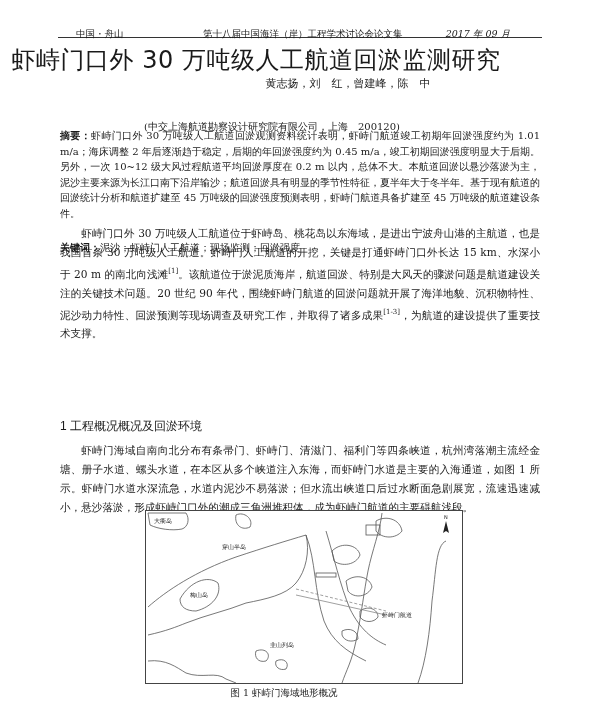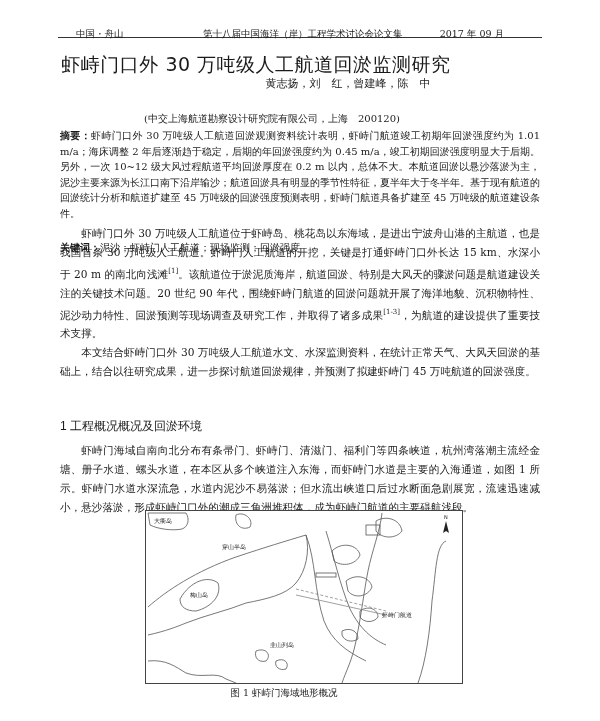--- a/index.html
+++ b/index.html
@@ -3,25 +3,25 @@
 <meta charset="utf-8">
 <style>
   html, body { margin: 0; padding: 0; background: #ffffff; }
   body { width: 600px; height: 721px; position: relative; overflow: hidden;
          font-family: "DejaVu Serif", "Liberation Serif", serif; color: #1a1a1a; }
   .header { position: absolute; left: 58px; right: 58px; top: 17px; height: 20px;
             border-bottom: 1.5px solid #333; font-size: 9.5px; }
   .header span { position: absolute; top: 3px; margin-top: 8px; }
   .h-left { left: 18px; }
   .h-center { left: 145px; }
-  .h-right { right: 38px; }
-  .title { position: absolute; top: 52px; left: 0; width: 512px; text-align: center;
-           font-size: 19px; font-family: "DejaVu Sans", sans-serif; letter-spacing: 0.5px; }
+  .h-right { right: 32px; font-style: italic; }
+  .title { position: absolute; top: 44px; left: 0; width: 512px; text-align: center;
+           font-size: 24px; font-family: "DejaVu Sans", sans-serif; letter-spacing: 0.5px; }
   .authors { position: absolute; top: 76px; left: 0; width: 600px; text-align: center; font-size: 11px; padding-left: 48px; }
-  .affil { position: absolute; top: 112px; left: 0; width: 544px; text-align: center; font-size: 10px; }
+  .affil { position: absolute; top: 120px; left: 0; width: 544px; text-align: center; font-size: 10px; }
   .block { position: absolute; left: 60px; width: 480px; font-size: 10px; line-height: 15.5px; text-align: justify; }
   .abstract { top: 128px; }
   .keywords { top: 208px; margin-top: 32px; }
   .label { font-weight: bold; font-family: "DejaVu Sans", sans-serif; }
   .body-text { position: absolute; left: 60px; width: 480px; font-size: 10.6px; line-height: 19px; text-align: justify; }
   .body-text p { margin: 0; text-indent: 2em; }
   .p1 { top: 224px; }
   .section { position: absolute; left: 60px; top: 418px; font-size: 12px; font-family: Liberation Sans, sans-serif; }
   .p-sec { top: 441px; }
   sup { font-size: 7px; }
@@ -46,21 +46,20 @@
 <div class="block abstract">
   <span class="label">摘要：</span><span>虾峙门口外 30 万吨级人工航道回淤观测资料统计表明，虾峙门航道竣工初期年回淤强度约为 1.01 m/a；海床调整 2 年后逐渐趋于稳定，后期的年回淤强度约为 0.45 m/a，竣工初期回淤强度明显大于后期。另外，一次 10~12 级大风过程航道平均回淤厚度在 0.2 m 以内，总体不大。本航道回淤以悬沙落淤为主，泥沙主要来源为长江口南下沿岸输沙；航道回淤具有明显的季节性特征，夏半年大于冬半年。基于现有航道的回淤统计分析和航道扩建至 45 万吨级的回淤强度预测表明，虾峙门航道具备扩建至 45 万吨级的航道建设条件。</span>
 </div>
 
 <div class="block keywords">
   <span class="label">关键词：</span><span>泥沙；虾峙门人工航道；现场监测；回淤强度</span>
 </div>
 
 <div class="body-text p1">
   <p><span>虾峙门口外 30 万吨级人工航道位于虾峙岛、桃花岛以东海域，是进出宁波舟山港的主航道，也是我国首条 30 万吨级人工航道。虾峙门人工航道的开挖，关键是打通虾峙门口外长达 15 km、水深小于 20 m 的南北向浅滩</span><sup>[1]</sup><span>。该航道位于淤泥质海岸，航道回淤、特别是大风天的骤淤问题是航道建设关注的关键技术问题。20 世纪 90 年代，围绕虾峙门航道的回淤问题就开展了海洋地貌、沉积物特性、泥沙动力特性、回淤预测等现场调查及研究工作，并取得了诸多成果</span><sup>[1-3]</sup><span>，为航道的建设提供了重要技术支撑。</span></p>
-  <p>本文结合虾峙门口外 30 万吨级人工航道水文、水深监测资料，在统计正常天气、大风天回淤的基础上，结合以往研究成果，进一步探讨航道回淤规律，并预测了拟建虾峙门 45 万吨航道的回淤强度。</p>
 </div>
 
 <div class="section">1 工程概况概况及回淤环境</div>
 
 <div class="body-text p-sec">
   <p>虾峙门海域自南向北分布有条帚门、虾峙门、清滋门、福利门等四条峡道，杭州湾落潮主流经金塘、册子水道、螺头水道，在本区从多个峡道注入东海，而虾峙门水道是主要的入海通道，如图 1 所示。虾峙门水道水深流急，水道内泥沙不易落淤；但水流出峡道口后过水断面急剧展宽，流速迅速减小，悬沙落淤，形成虾峙门口外的潮成三角洲堆积体，成为虾峙门航道的主要碍航浅段。</p>
 </div>
 
 <div class="figure">
   <svg viewBox="0 0 316 172">

